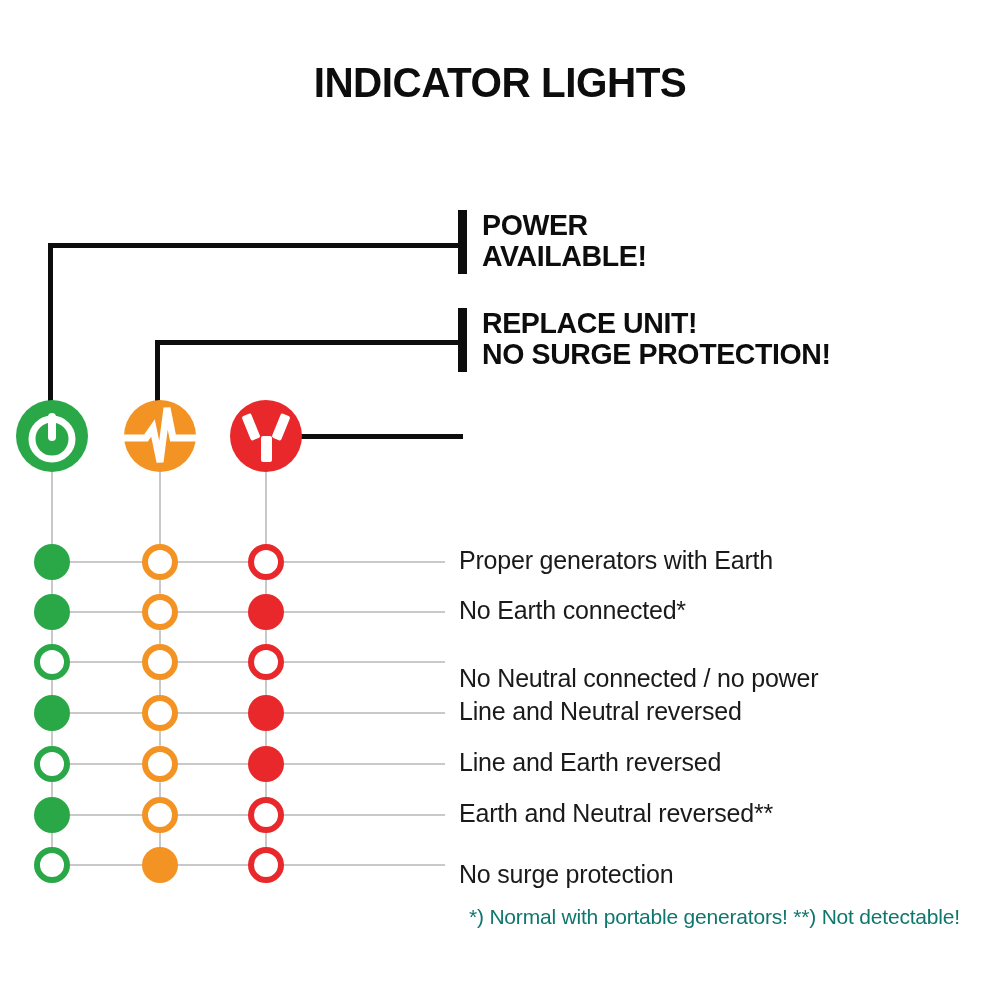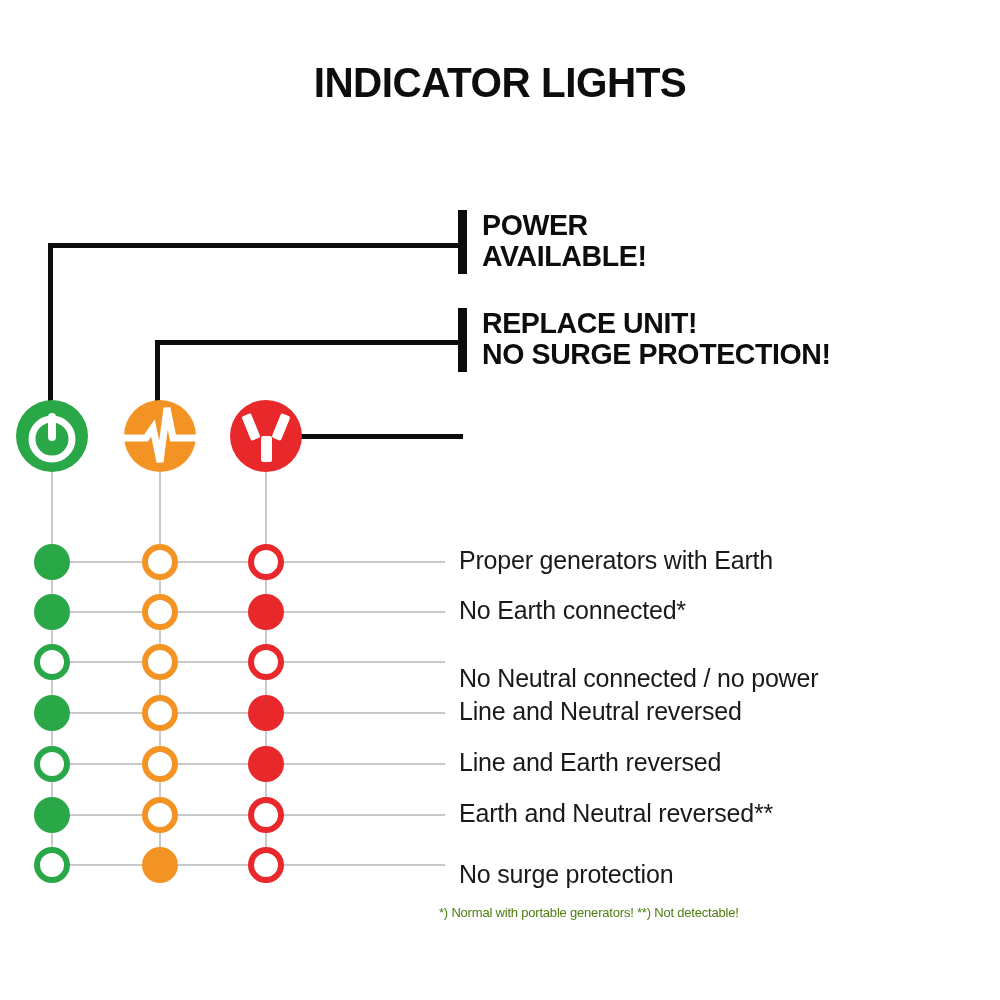--- a/index.html
+++ b/index.html
@@ -88,24 +88,24 @@
     font-size:25px;
     color:#1a1a1a;
     white-space:nowrap;
     font-family:"Liberation Sans", sans-serif;
     letter-spacing:-0.2px;
   }
 
   
   .footnote{
     position:absolute;
-    left:439px;
+    left:469px;
     top:905px;
-    font-size:13px;
-    color:#4d7c0f;
+    font-size:21px;
+    color:#0f766e;
     white-space:nowrap;
     letter-spacing:-0.2px;
   }
 </style>
 </head>
 <body>
 
 <div id="stage">
 
   <div class="title">INDICATOR LIGHTS</div>

